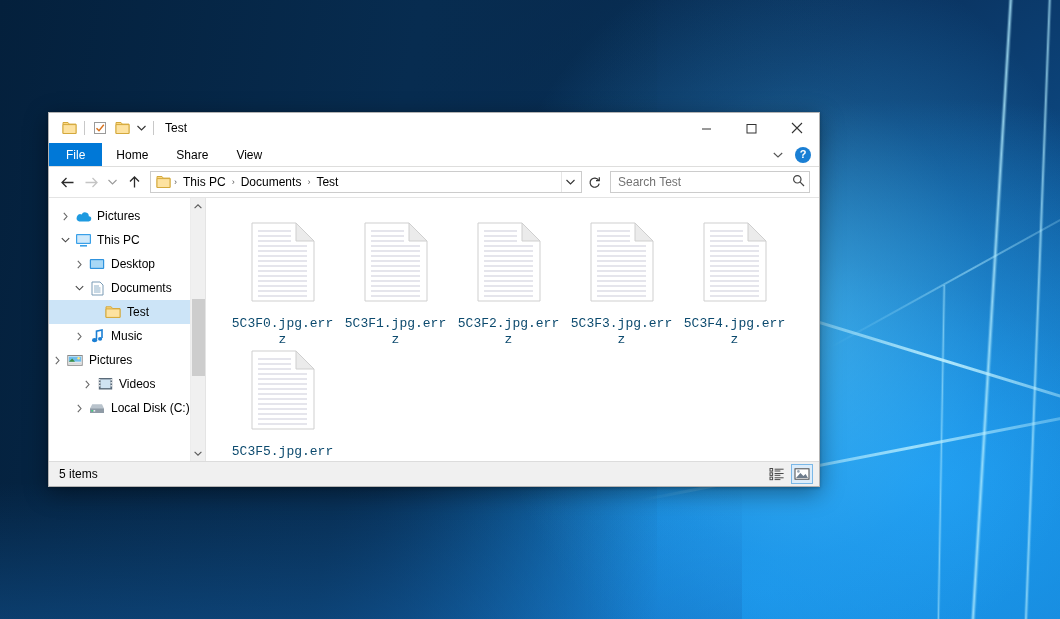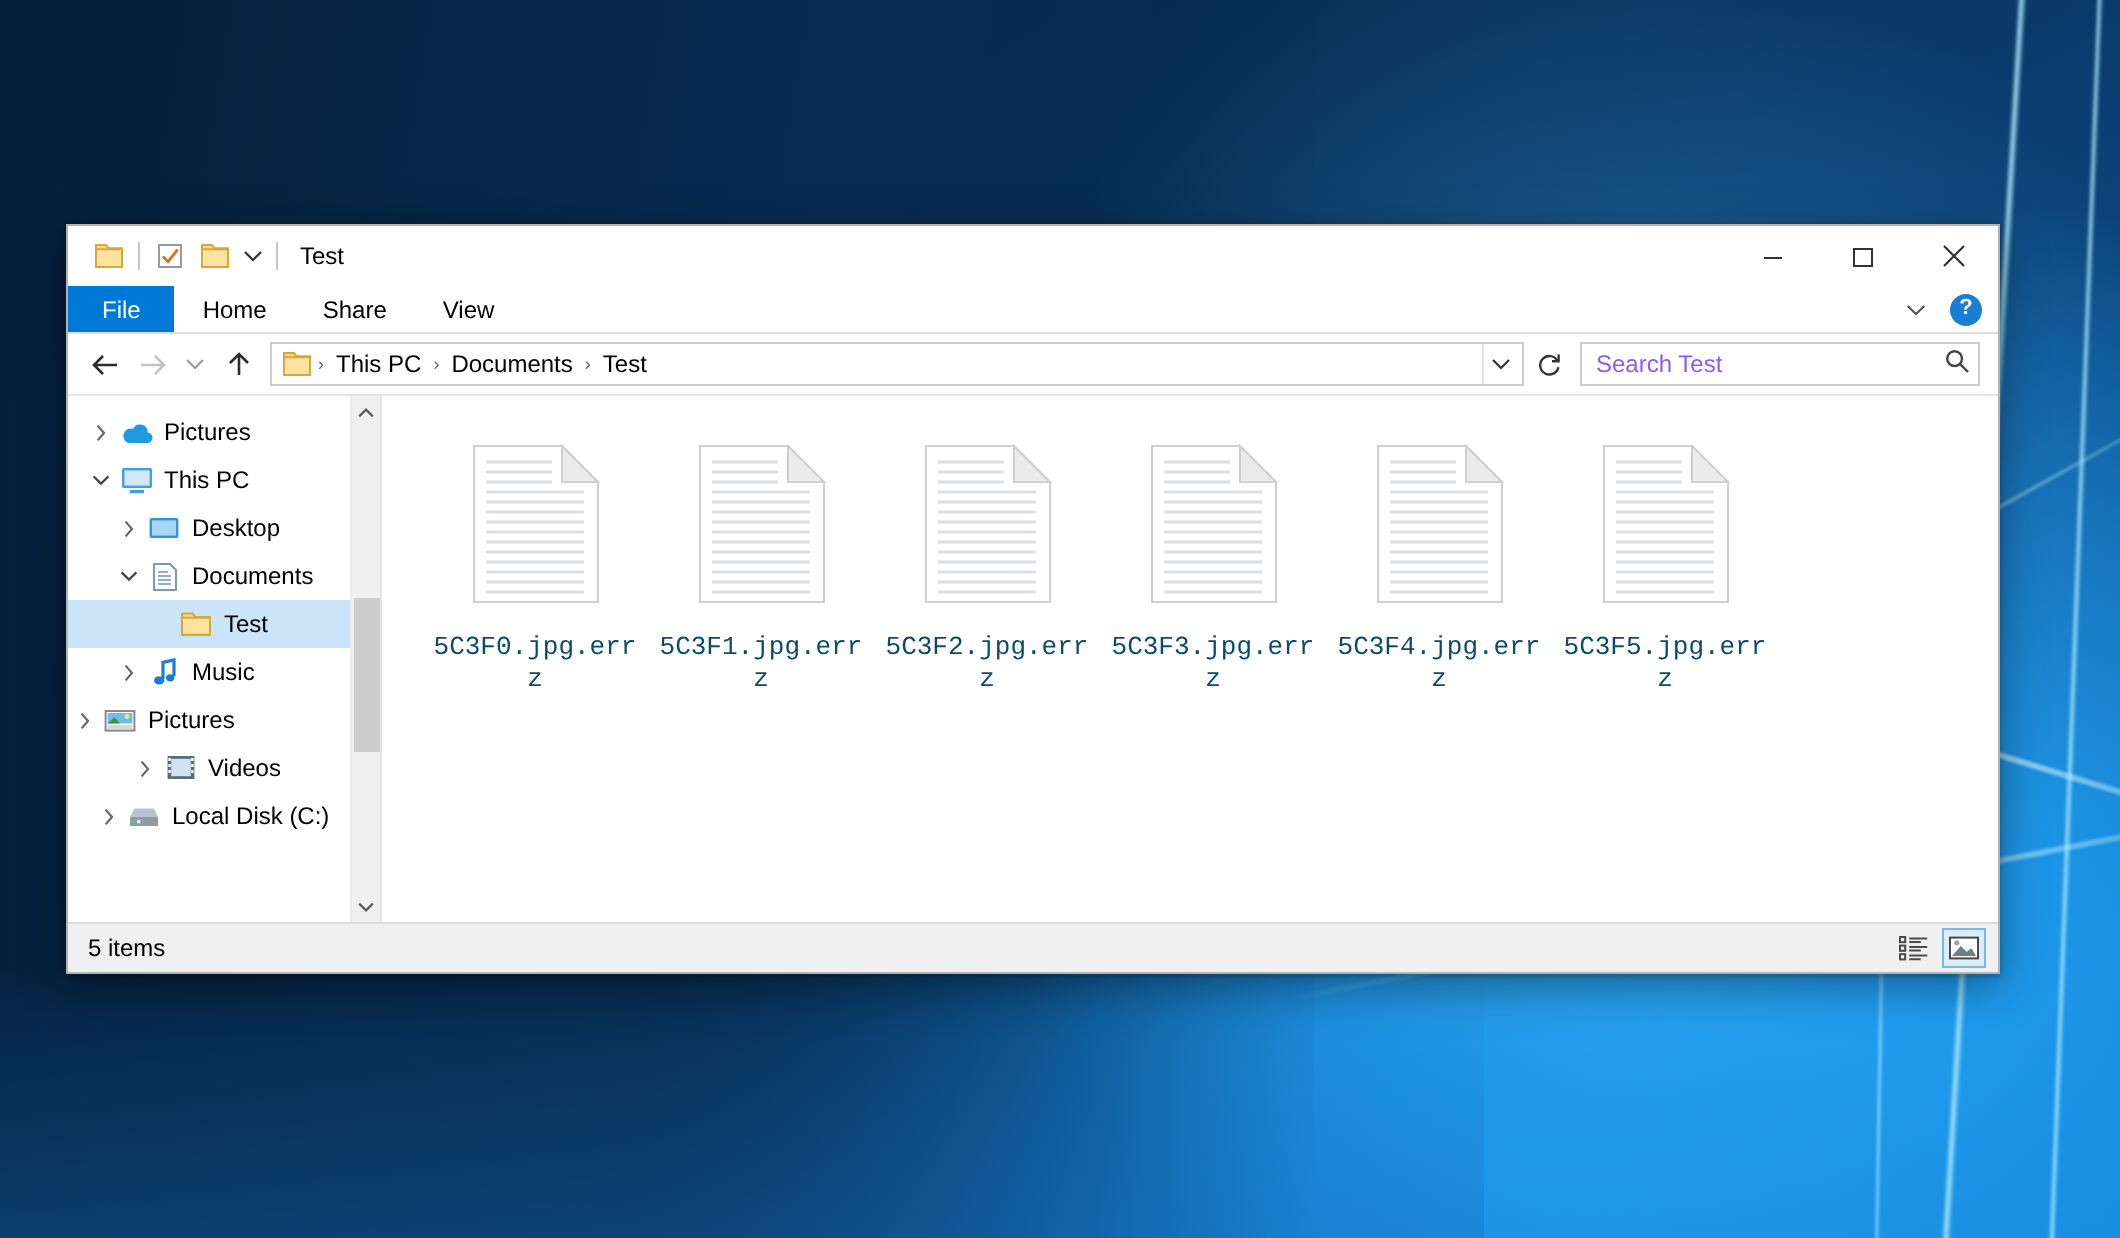--- a/index.html
+++ b/index.html
@@ -52,22 +52,22 @@
     left: 76%; top: 42%; width: 34%; height: 2px; transform: rotate(-29deg); opacity: .6;
   }
   .wp-sheen {
     position: absolute; left: 0; bottom: 0; width: 70%; height: 22%;
     background: linear-gradient(180deg, rgba(20,90,160,0) 0%, rgba(24,110,190,.35) 100%);
   }
 
   
   #explorer-window {
     position: absolute;
-    left: 33px; top: 112px;
-    width: 967px; height: 375px;
+    left: 48px; top: 112px;
+    width: 772px; height: 375px;
     background: #ffffff;
     border: 1px solid #b3b3b3;
     box-shadow: 0 6px 22px rgba(0,0,0,.40), 0 1px 3px rgba(0,0,0,.25);
     display: flex; flex-direction: column;
     font-size: 12px; color: #000;
   }
 
   
   .titlebar {
     height: 30px; background: #ffffff;
@@ -156,21 +156,21 @@
   .refresh-btn {
     width: 22px; height: 22px; margin-left: 1px;
     display: flex; align-items: center; justify-content: center;
     color: #333; border: 1px solid transparent;
   }
   .searchbox {
     width: 200px; height: 22px; margin-left: 5px;
     border: 1px solid #ccc; background: #fff;
     display: flex; align-items: center; padding: 0 4px 0 7px;
   }
-  .search-ph { flex: 1 1 auto; font-size: 12px; color: #8b5cf6; }
+  .search-ph { flex: 1 1 auto; font-size: 12px; color: #737373; }
 
   
   .win-body { flex: 1 1 auto; display: flex; min-height: 0; border-top: 1px solid #e4e4e4; }
 
   
   .navpane {
     width: 157px; flex: 0 0 157px;
     background: #fff;
     border-right: 1px solid #e4e4e4;
     position: relative;
@@ -524,21 +524,21 @@
             <rect x="1.2" y="5" width="1.2" height="1.5" fill="#fff"></rect>
             <rect x="1.2" y="8" width="1.2" height="1.5" fill="#fff"></rect>
             <rect x="12.6" y="2" width="1.2" height="1.5" fill="#fff"></rect>
             <rect x="12.6" y="5" width="1.2" height="1.5" fill="#fff"></rect>
             <rect x="12.6" y="8" width="1.2" height="1.5" fill="#fff"></rect>
           </svg>
         </span>
         <span class="nav-label">Videos</span>
       </div>
 
-      <div class="nav-item" style="padding-left:12px">
+      <div class="nav-item" style="padding-left:22px">
         <span class="nav-exp">
           <svg width="5" height="9" viewBox="0 0 5 9">
               <path d="M0.8 0.8 L4 4.5 L0.8 8.2" fill="none" stroke="#666" stroke-width="1.1"></path>
             </svg>
         </span>
         <span class="nav-ico">
           <svg width="16" height="13" viewBox="0 0 16 13">
             <path d="M1 6.5 L3.2 2.2 H13 L15 6.5 V11 H1z" fill="#b9c3cc"></path>
             <rect x="1" y="6.5" width="14" height="4.5" fill="#8f9ba6"></rect>
             <rect x="2.4" y="8" width="1.6" height="1.6" fill="#3fd07a"></rect>

